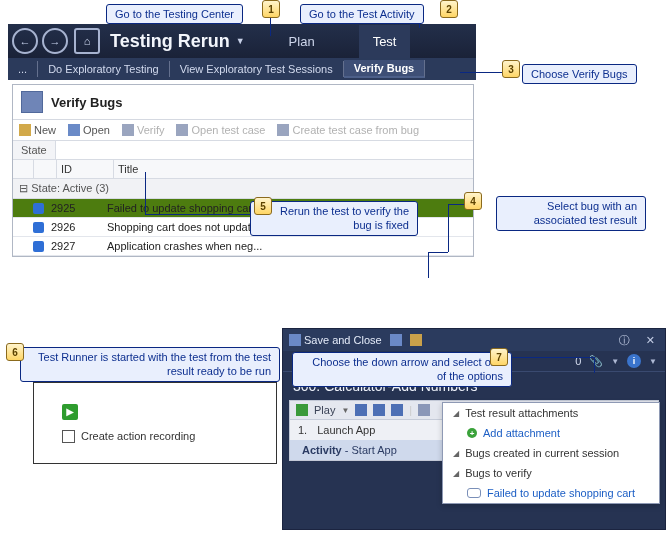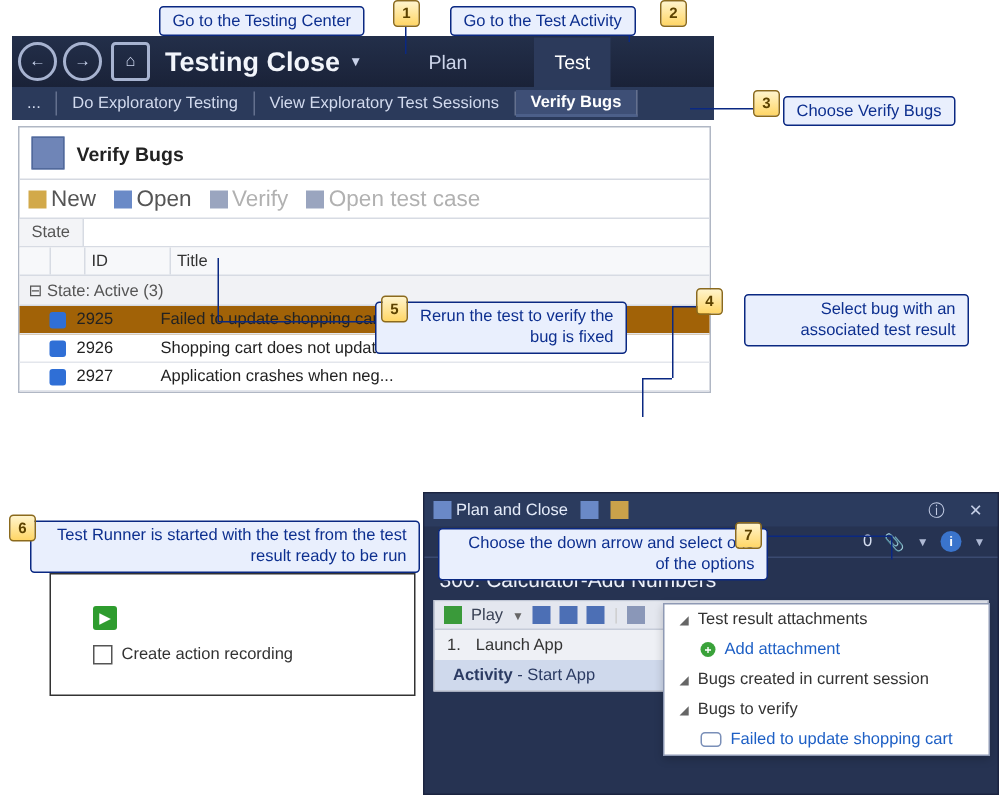--- a/index.html
+++ b/index.html
@@ -13,41 +13,41 @@
 .title-drop{margin-left:6px;color:#c8d1e8;font-size:9px}
 .header-tab{margin-left:30px;padding:9px 14px;color:#cdd5ea;font-size:13px}
 .header-tab.active{background:#2c3a5b;color:#fff}
 .subbar{position:absolute;left:8px;top:58px;width:468px;height:22px;background:#2b3a5b;display:flex;align-items:center;color:#d2daee;font-size:11px}
 .subbar span{padding:0 10px;border-right:1px solid #64708e;height:16px;display:flex;align-items:center}
 .subbar .active{background:#3e4f76;color:#fff;border-bottom:2px solid #4c5f89;font-weight:bold}
 .panel{position:absolute;left:12px;top:84px;width:460px;background:#fff;border:1px solid #b0b7c4}
 .panel-head{display:flex;align-items:center;padding:6px 8px;border-bottom:1px solid #d5d9e1}
 .vb-icon{width:20px;height:20px;background:#6f85b7;margin-right:8px;border:1px solid #51699b}
 .panel-title{font-weight:bold;font-size:13px;color:#222}
-.toolbar{display:flex;align-items:flex-start;gap:12px;padding:4px 6px;border-bottom:1px solid #d7dbe3;font-size:15px;color:#555}
+.toolbar{display:flex;align-items:flex-start;gap:12px;padding:4px 6px;border-bottom:1px solid #d7dbe3;font-size:11px;color:#555}
 .toolbar .tb{display:flex;align-items:center;gap:3px}
 .toolbar .tb.disabled{color:#b1b1b1}
 .tb-icon{width:12px;height:12px;background:#9aa5bf}
 .tb-icon.new{background:#d2a94a}
 .tb-icon.open{background:#6a8ac7}
 .state-row{display:flex;border-bottom:1px solid #d7dbe3}
 .state-cell{padding:3px 8px;border-right:1px solid #d7dbe3;background:#f3f4f7;color:#555}
 .grid-head{display:flex;background:#f7f8fa;border-bottom:1px solid #d7dbe3;font-size:11px;color:#333}
 .col-exp{width:16px;border-right:1px solid #d7dbe3;padding:3px 2px}
 .col-ico{width:18px;border-right:1px solid #d7dbe3;padding:3px 2px}
 .col-id{width:48px;border-right:1px solid #d7dbe3;padding:3px 4px}
 .col-title{flex:1;padding:3px 4px}
 .grid-group{padding:3px 6px;background:#f1f2f5;border-bottom:1px solid #d7dbe3;color:#555;font-size:11px}
 .grid-row{display:flex;border-bottom:1px solid #e3e6ec;font-size:11px;color:#222}
 .grid-row .c-exp{width:16px}
 .grid-row .c-ico{width:18px;display:flex;align-items:center;justify-content:center}
 .bug-ico{width:11px;height:11px;background:#2f6fd6;border-radius:2px}
 .grid-row .c-id{width:48px;padding:3px 4px}
 .grid-row .c-title{flex:1;padding:3px 4px}
-.grid-row.sel{background:#a16207}
+.grid-row.sel{background:#4d7c0f}
 .runner-box{position:absolute;left:33px;top:382px;width:214px;height:80px;border:1px solid #333;background:#fff;display:flex;flex-direction:column;align-items:flex-start;justify-content:center;padding-left:28px}
 .start-row{display:flex;align-items:center;gap:8px;margin-bottom:10px}
 .start-arrow{width:16px;height:16px;background:#2e9c2e;display:flex;align-items:center;justify-content:center;color:#fff;font-size:10px;border-radius:2px}
 .start-text{font-size:18px;color:#222}
 .chk-row{display:flex;align-items:center;gap:6px;font-size:11px;color:#333}
 .chk{width:11px;height:11px;border:1px solid #555;background:#fff}
 .runner-win{position:absolute;left:282px;top:328px;width:382px;height:200px;background:#263352;border:1px solid #1b2440;color:#e7ecf7}
 .rw-top{height:22px;display:flex;align-items:center;padding:0 6px;gap:8px;background:#2b3b5e;font-size:11px}
 .rw-top .btn{display:flex;align-items:center;gap:3px;color:#e4ebf9}
 .rw-top .ico{width:12px;height:12px;background:#6a89c7}
@@ -101,21 +101,21 @@
 
 <div class="callout" style="left:292px;top:352px;width:202px">Choose the down arrow and select one of the options</div>
 <div class="marker" style="left:490px;top:348px">7</div>
 <div class="lead" style="left:506px;top:357px;width:88px;height:1px"></div>
 <div class="lead" style="left:594px;top:357px;width:1px;height:16px"></div>
 
 <div class="header">
   <div class="nav-btn">←</div>
   <div class="nav-btn">→</div>
   <div class="home-btn">⌂</div>
-  <div class="title-app">Testing Close</div>
+  <div class="title-app">Testing Rerun</div>
   <div class="title-drop">▼</div>
   <div class="header-tab">Plan</div>
   <div class="header-tab active">Test</div>
 </div>
 
 <div class="subbar">
   <span>...</span>
   <span>Do Exploratory Testing</span>
   <span>View Exploratory Test Sessions</span>
   <span class="active">Verify Bugs</span>
@@ -136,20 +136,24 @@
         <span>Open</span>
       </div>
     <div class="tb disabled">
         <div class="tb-icon"></div>
         <span>Verify</span>
       </div>
     <div class="tb disabled">
         <div class="tb-icon"></div>
         <span>Open test case</span>
       </div>
+    <div class="tb disabled">
+        <div class="tb-icon"></div>
+        <span>Create test case from bug</span>
+      </div>
   </div>
   <div class="state-row">
       <div class="state-cell">State</div>
     </div>
   <div class="grid-head">
     <div class="col-exp"></div>
       <div class="col-ico"></div>
     <div class="col-id">ID</div>
     <div class="col-title">Title</div>
   </div>
@@ -187,21 +191,21 @@
   <div class="chk-row">
     <div class="chk"></div>
     <span>Create action recording</span>
   </div>
 </div>
 
 <div class="runner-win">
   <div class="rw-top">
     <div class="btn">
         <div class="ico"></div>
-        <span>Plan and Close</span>
+        <span>Save and Close</span>
       </div>
     <div class="ico"></div>
     <div class="ico" style="background:#caa14a"></div>
     <div class="spacer"></div>
     <div class="ctrl">ⓘ</div>
     <div class="ctrl">✕</div>
   </div>
   <div class="rw-sub">
     <span>0</span>
     <span style="color:#aeb9d4">📎</span>

